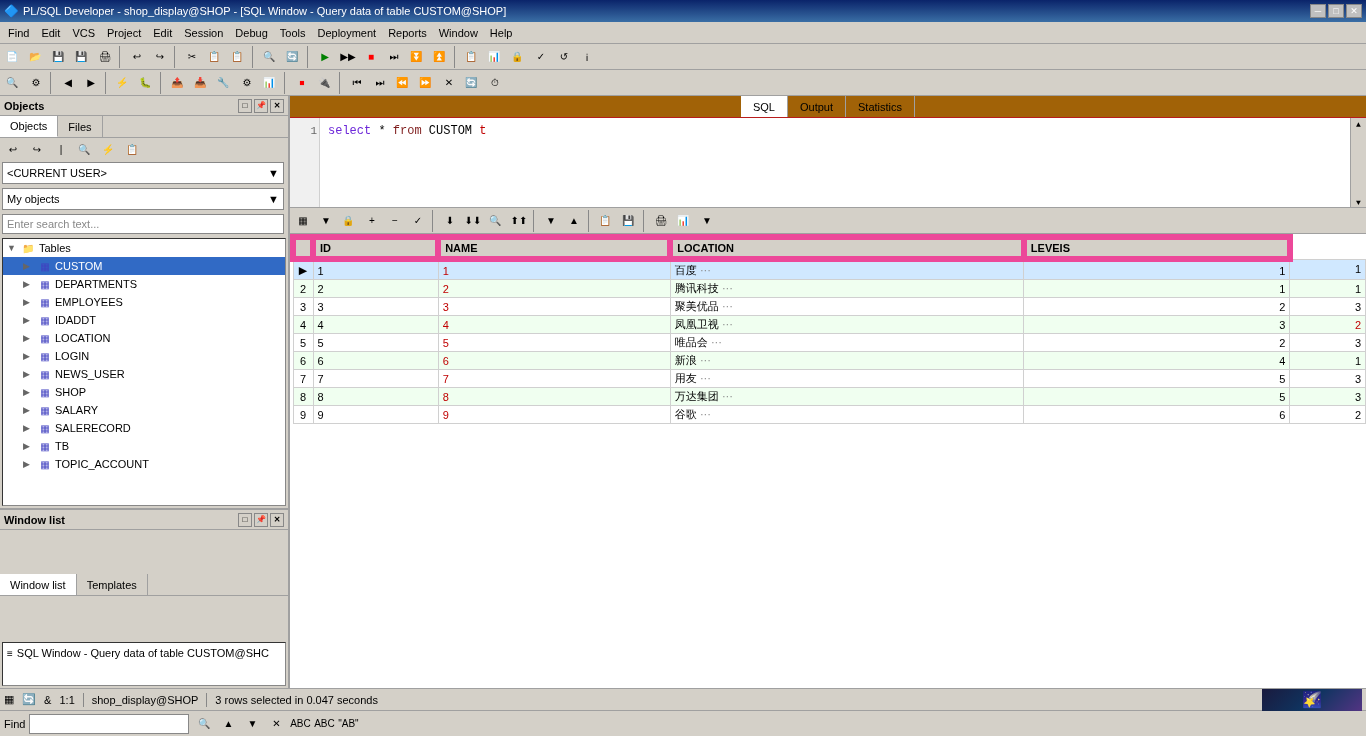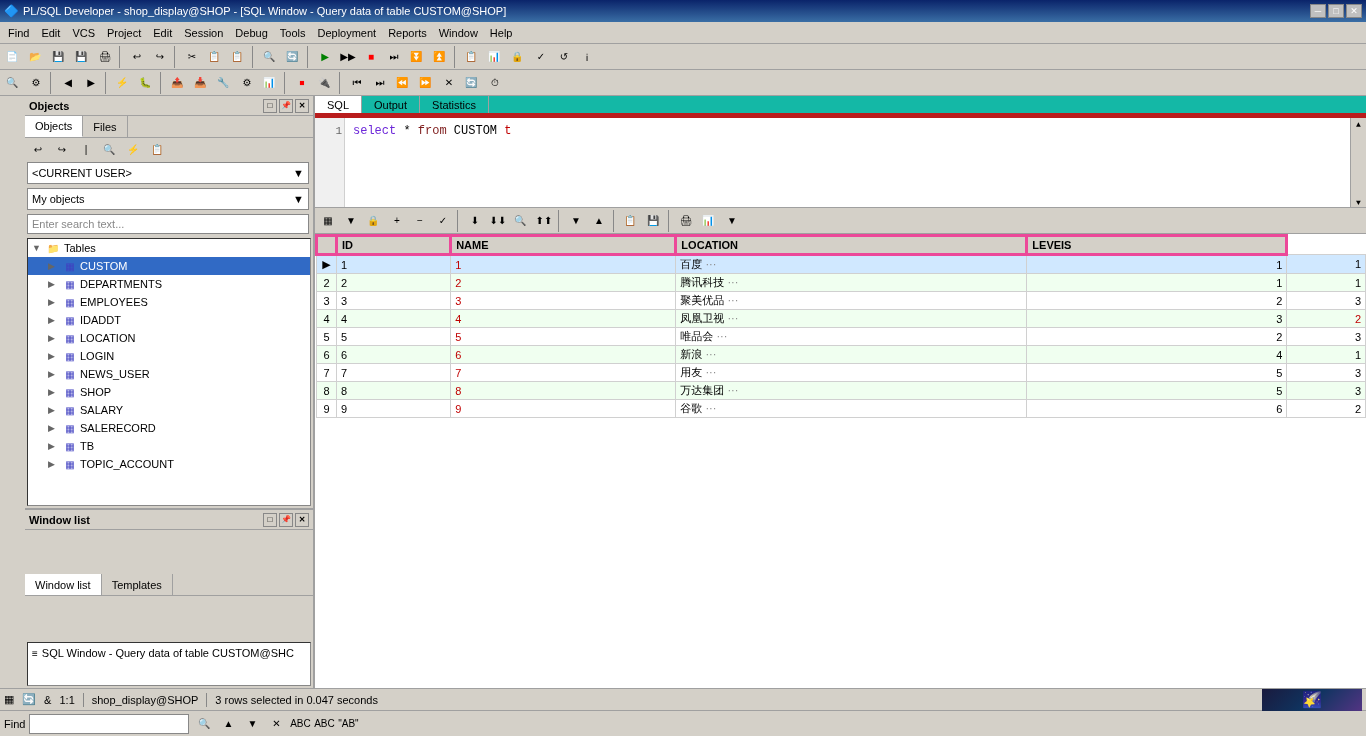--- a/index.html
+++ b/index.html
@@ -64,21 +64,20 @@
     }
 
     
     #left-panel {
       width: 290px;
       background: #d4d0c8;
       border-right: 2px solid #a0a0a0;
       display: flex;
       flex-direction: column;
       height: 100%;
-      margin-left: 25px;
     }
 
     
     #objects-panel {
       flex: 1;
       display: flex;
       flex-direction: column;
       min-height: 0;
     }
     #objects-header {
@@ -222,23 +221,24 @@
     #right-panel {
       flex: 1;
       display: flex;
       flex-direction: column;
       background: white;
     }
 
     
     #sql-tabs {
       display: flex;
-      background: #14b8a6;
-      border-bottom: 5px solid #b91c1c;
+      background: #a16207;
+      border-bottom: 1px solid #b91c1c;
       height: 22px;
+      justify-content: center;
     }
     .sql-tab {
       padding: 2px 12px;
       cursor: pointer;
       font-size: 11px;
       border-right: 1px solid #a0a0a0;
       display: flex; align-items: center;
     }
     .sql-tab.active { background: white; }
 
@@ -291,21 +291,21 @@
       overflow: auto;
       background: white;
     }
     #data-grid table {
       border-collapse: collapse;
       font-size: 11px;
       width: 100%;
     }
     #data-grid th {
       background: #d4d0c8;
-      border: 3px solid #ec4899;
+      border: 6px solid #ec4899;
       padding: 2px 4px;
       text-align: left;
       font-weight: bold;
       font-size: 11px;
       white-space: nowrap;
       position: sticky;
       top: 0;
     }
     #data-grid td {
       border: 1px solid #d0d0d0;

